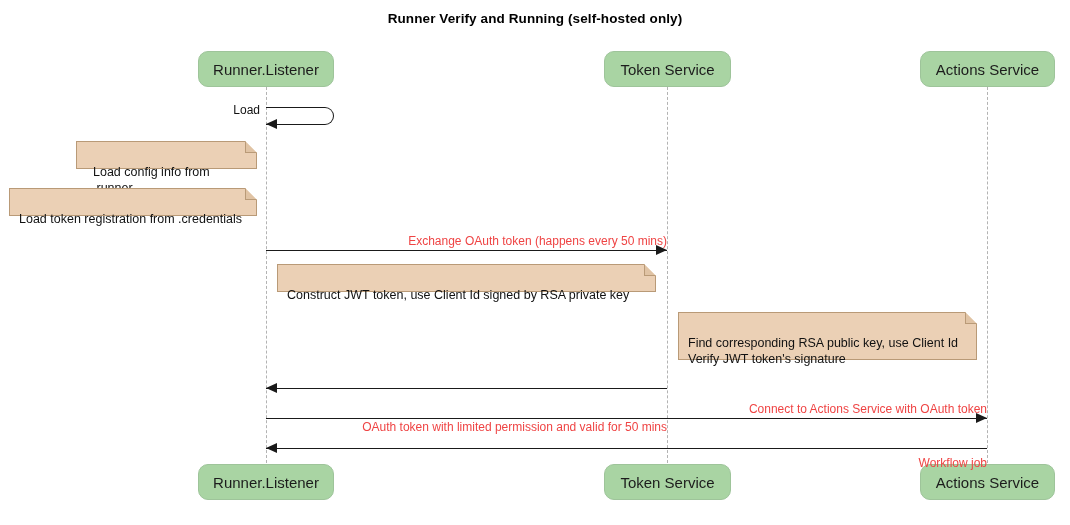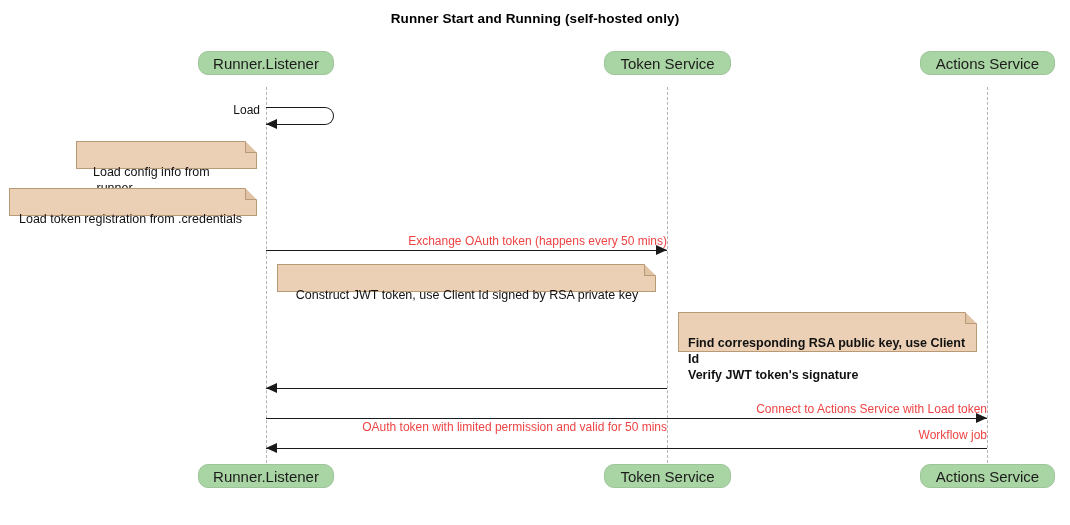--- a/index.html
+++ b/index.html
@@ -26,21 +26,21 @@
     width: 1070px;
     text-align: center;
     font-size: 13.5px;
     font-weight: bold;
     color: #000;
     letter-spacing: 0.1px;
   }
   
   .participant {
     position: absolute;
-    height: 24px;
+    height: 36px;
     background: #a9d4a3;
     border: 1px solid #9ec49a;
     border-radius: 10px;
     display: flex;
     align-items: center;
     justify-content: center;
     font-size: 15px;
     color: #1c1c1c;
     box-sizing: border-box;
     white-space: nowrap;
@@ -121,21 +121,21 @@
     height: 12px;
     background: #ffffff;
     clip-path: polygon(0 0, 100% 0, 100% 100%);
   }
 </style>
 </head>
 <body>
 
 <div id="canvas">
 
-  <div id="diagram-title">Runner Start and Running (self-hosted only)</div>
+  <div id="diagram-title">Runner Verify and Running (self-hosted only)</div>
 
   <div class="lifeline" style="left:266px; top:87px; height:376px;"></div>
   <div class="lifeline" style="left:667px; top:87px; height:376px;"></div>
   <div class="lifeline" style="left:987px; top:87px; height:376px;"></div>
 
   <div class="participant" style="left:198px; top:51px; width:136px;">
     <span>Runner.Listener</span>
   </div>
   <div class="participant" style="left:604px; top:51px; width:127px;">
     <span>Token Service</span>
@@ -167,38 +167,38 @@
   <div class="note" style="left:9px; top:188px; width:248px; height:28px;">
     <span>Load token registration from .credentials</span>
     <span class="note-corner-cut"></span>
     <span class="note-fold"></span>
   </div>
 
   <div class="msg-line" style="left:266px; top:250px; width:401px;"></div>
   <div class="arrow-right" style="left:656px; top:245px;"></div>
   <div class="msg-label" style="left:266px; top:234px; width:401px;">Exchange OAuth token (happens every 50 mins)</div>
 
-  <div class="note" style="left:277px; top:264px; width:379px; height:28px;text-align:center;">
+  <div class="note" style="left:277px; top:264px; width:379px; height:28px;">
     <span>Construct JWT token, use Client Id signed by RSA private key</span>
     <span class="note-corner-cut"></span>
     <span class="note-fold"></span>
   </div>
 
-  <div class="note" style="left:678px; top:312px; width:299px; height:40px;font-weight:bold;">
+  <div class="note" style="left:678px; top:312px; width:299px; height:48px;">
     <span>Find corresponding RSA public key, use Client Id
 Verify JWT token's signature</span>
     <span class="note-corner-cut"></span>
     <span class="note-fold"></span>
   </div>
 
   <div class="msg-line" style="left:266px; top:388px; width:401px;"></div>
   <div class="arrow-left" style="left:266px; top:383px;"></div>
   <div class="msg-label" style="left:266px; top:372px; width:401px;margin-top:48px;">OAuth token with limited permission and valid for 50 mins</div>
 
   <div class="msg-line" style="left:266px; top:418px; width:721px;"></div>
   <div class="arrow-right" style="left:976px; top:413px;"></div>
-  <div class="msg-label" style="left:266px; top:402px; width:721px;">Connect to Actions Service with Load token</div>
+  <div class="msg-label" style="left:266px; top:402px; width:721px;">Connect to Actions Service with OAuth token</div>
 
   <div class="msg-line" style="left:266px; top:448px; width:721px;"></div>
   <div class="arrow-left" style="left:266px; top:443px;"></div>
-  <div class="msg-label" style="left:266px; top:428px; width:721px;">Workflow job</div>
+  <div class="msg-label" style="left:266px; top:456px; width:721px;">Workflow job</div>
 
 </div>
 
 </body></html>

